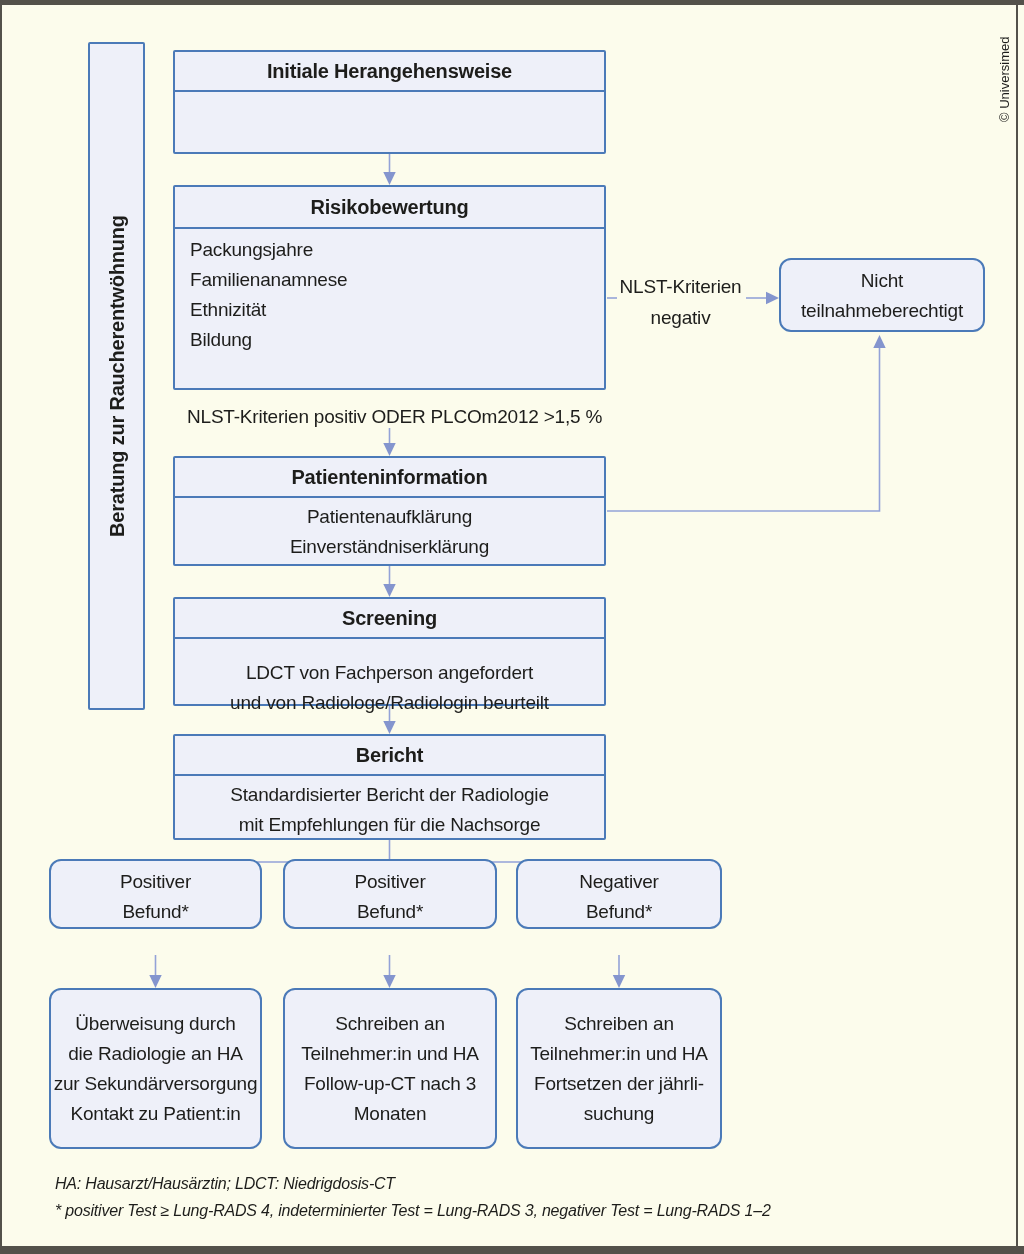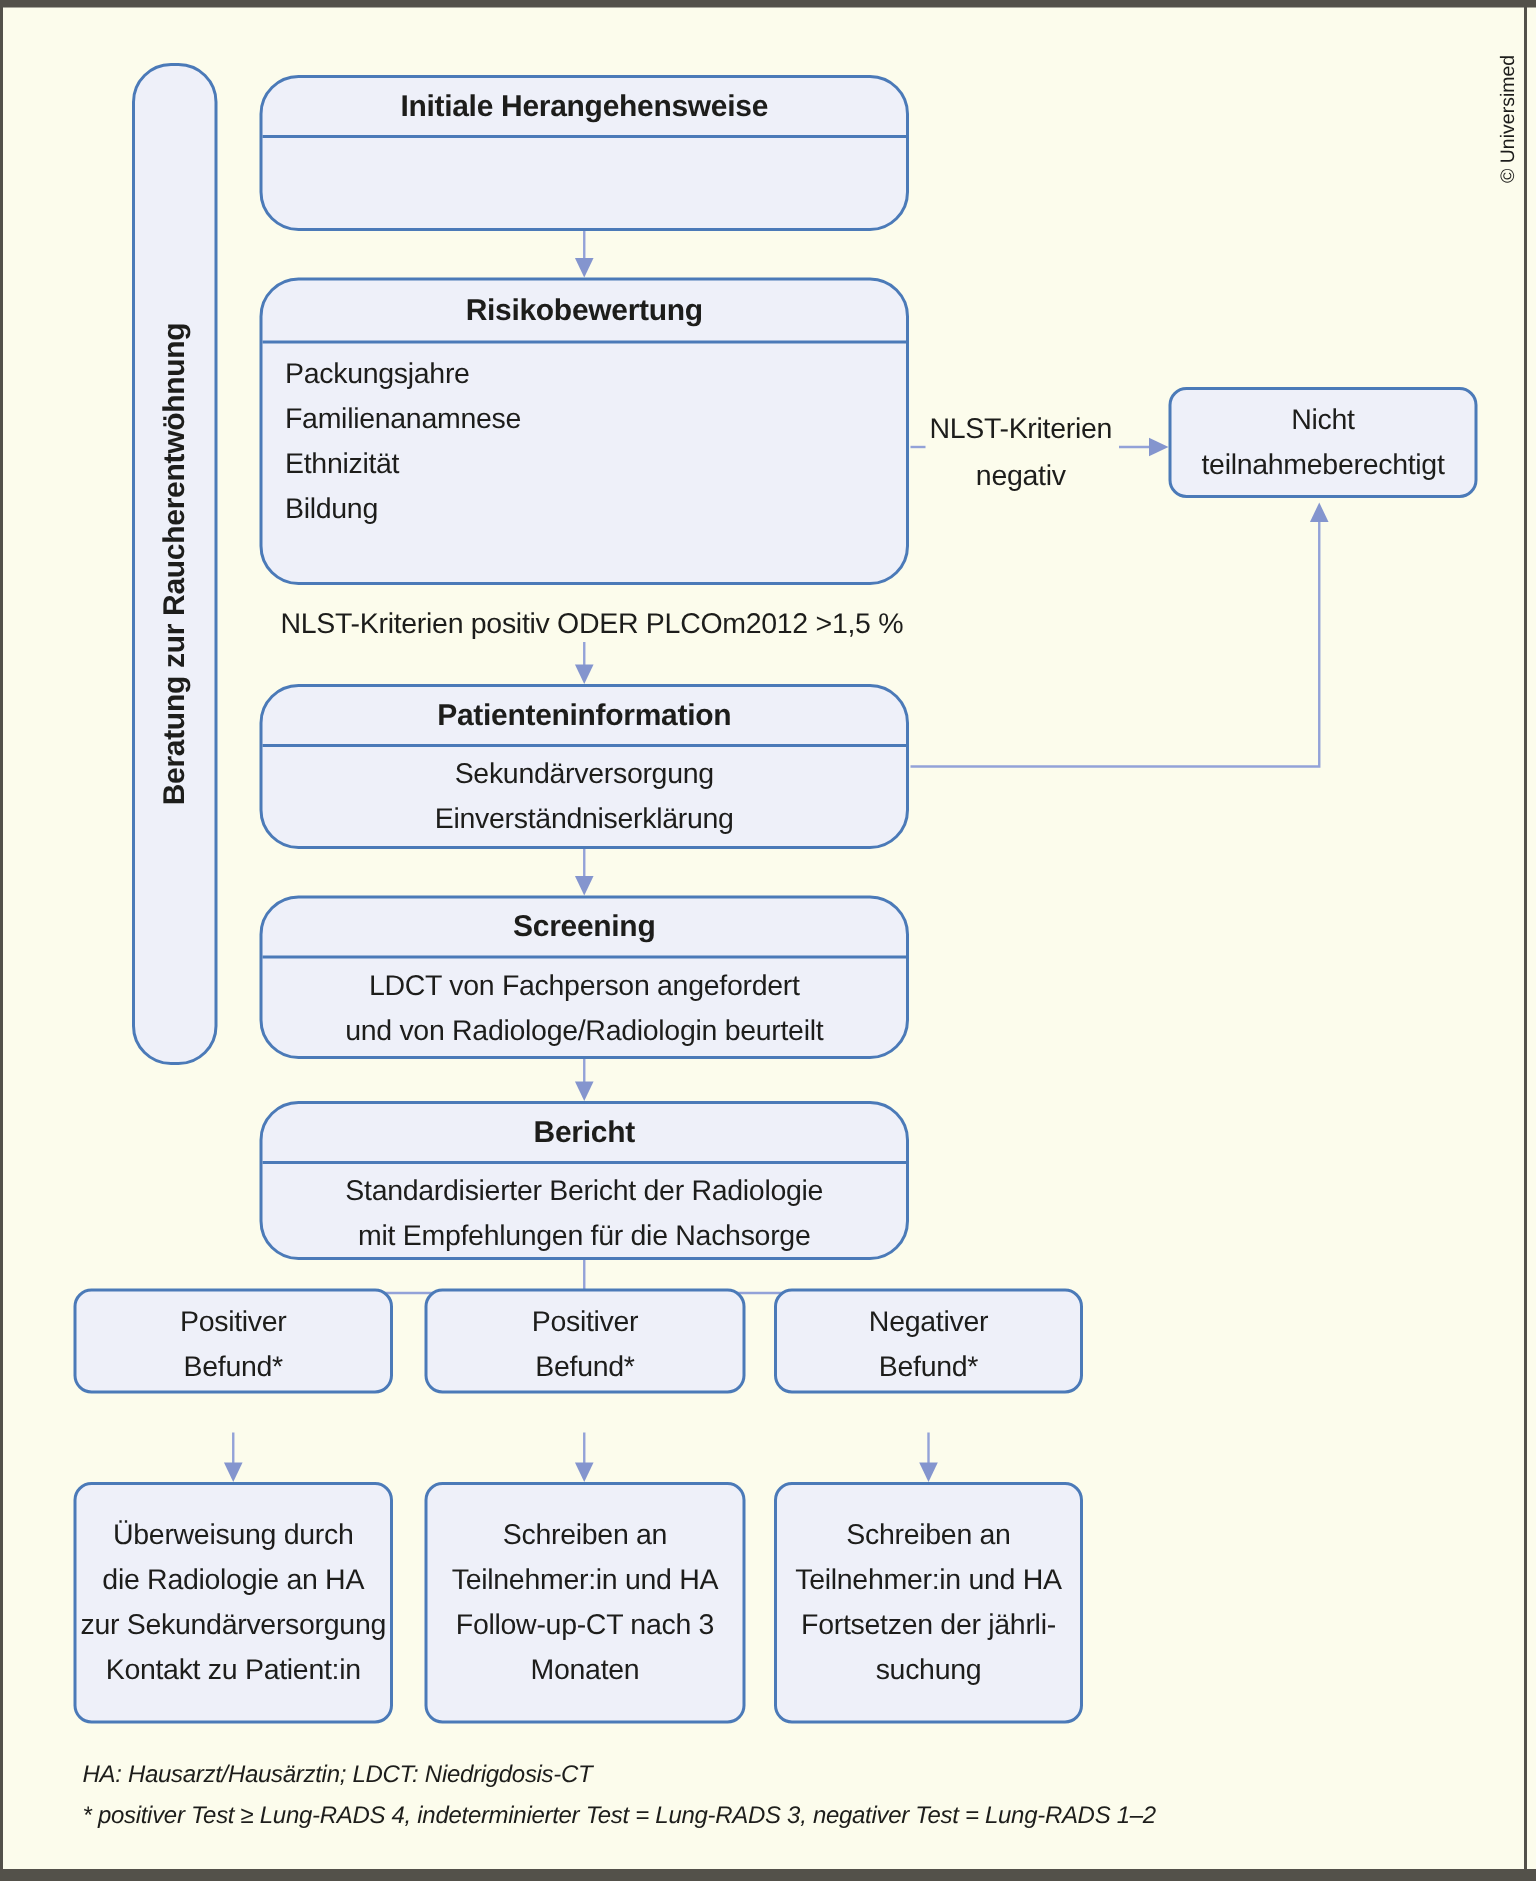--- a/index.html
+++ b/index.html
@@ -12,21 +12,21 @@
   .frame{position:absolute;background:#53514a;}
   .frame.top{left:0;top:0;width:1024px;height:5px;}
   .frame.left{left:0;top:0;width:2px;height:1254px;}
   .frame.right{left:1016px;top:0;width:2px;height:1254px;}
   .frame.bottom{left:0;top:1246px;width:1024px;height:8px;}
 
   svg.connectors{position:absolute;left:0;top:0;}
 
   .box{
     position:absolute;box-sizing:border-box;
-    background:#eef0f9;border:2px solid #4b7ab8;border-radius:26px;
+    background:#eef0f9;border:2px solid #4b7ab8;border-radius:2px;
     font-size:19px;line-height:30px;text-align:center;
   }
   .box .hd{
     height:38px;line-height:38px;font-weight:bold;font-size:20px;
     border-bottom:2px solid #4b7ab8;text-align:center;
   }
   .vbar{
     left:88px;top:42px;width:57px;height:668px;
     display:flex;align-items:center;justify-content:center;
   }
@@ -37,21 +37,21 @@
   .b-initial{left:173px;top:50px;width:433px;height:104px;}
   .b-initial .split{display:flex;height:62px;}
   .b-initial .cell{flex:1;padding-top:2px;}
   .b-initial .cell.first{border-right:1px solid #93a2d8;}
   .b-risk{left:173px;top:185px;width:433px;height:205px;}
   .b-risk .hd{height:40px;line-height:40px;}
   .b-risk ul{list-style:none;margin:0;padding:6px 0 0 15px;text-align:left;}
   .b-patient{left:173px;top:456px;width:433px;height:110px;}
   .b-patient .bd{padding-top:4px;}
   .b-screening{left:173px;top:597px;width:433px;height:109px;}
-  .b-screening .bd{padding-top:4px;}
+  .b-screening .bd{padding-top:19px;}
   .b-report{left:173px;top:734px;width:433px;height:106px;}
   .b-report .bd{padding-top:4px;}
   .b-noteligible{left:779px;top:258px;width:206px;height:74px;border-radius:12px;padding-top:6px;}
   .b-finding{top:859px;height:70px;border-radius:12px;padding-top:6px;}
   .b-action{top:988px;height:161px;border-radius:12px;display:flex;flex-direction:column;justify-content:center;}
   .col1{left:49px;width:213px;}
   .col2{left:283px;width:214px;}
   .col3{left:516px;width:206px;}
   .freelabel{position:absolute;font-size:19px;line-height:31px;}
   .lbl-negative{left:613px;top:271px;width:135px;text-align:center;}
@@ -133,21 +133,21 @@
 <div class="box b-noteligible">
   <div>Nicht</div>
   <div>teilnahmeberechtigt</div>
 </div>
 
 <div class="freelabel lbl-positive">NLST-Kriterien positiv ODER PLCOm2012 &gt;1,5 %</div>
 
 <div class="box b-patient">
   <div class="hd">Patienteninformation</div>
   <div class="bd">
-    <div>Sekundärversorgung</div>
+    <div>Patientenaufklärung</div>
     <div>Einverständniserklärung</div>
   </div>
 </div>
 
 <div class="box b-screening">
   <div class="hd">Screening</div>
   <div class="bd">
     <div>LDCT von Fachperson angefordert</div>
     <div>und von Radiologe/Radiologin beurteilt</div>
   </div>

